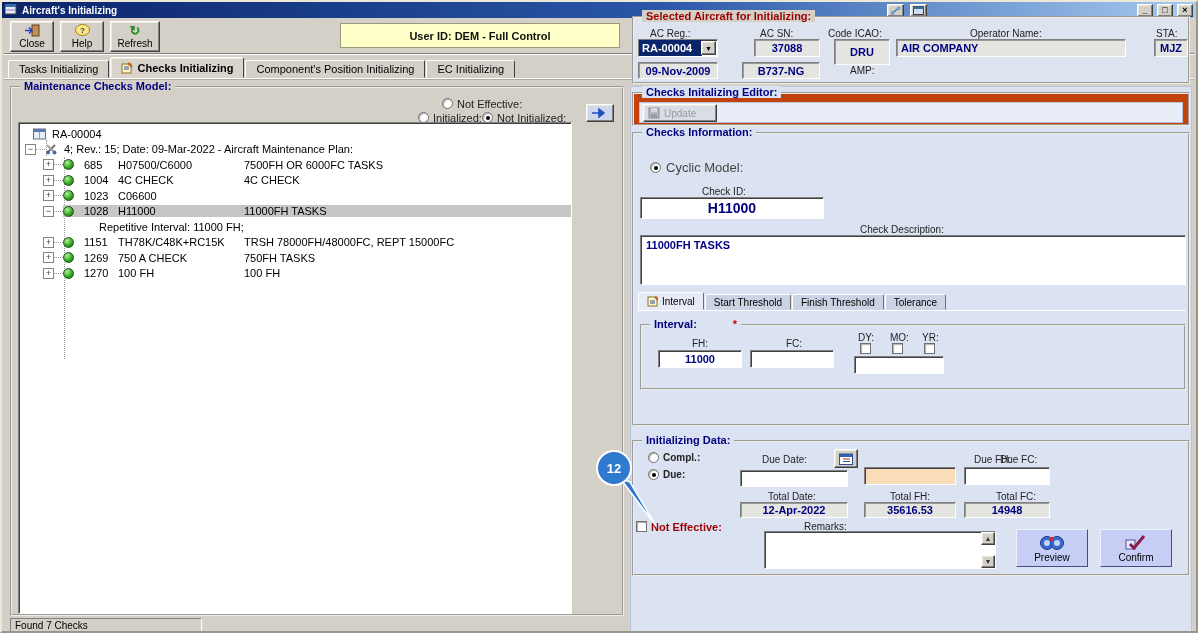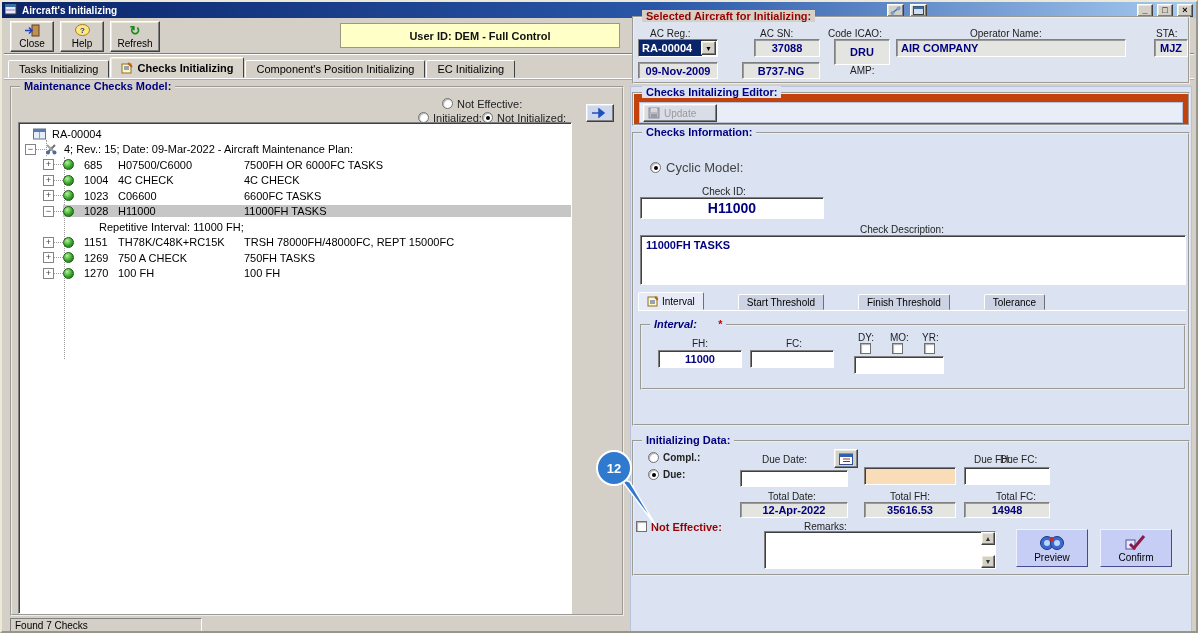--- a/index.html
+++ b/index.html
@@ -50,21 +50,21 @@
 
   .statusbox{position:absolute;left:8px;top:616px;width:192px;height:15px;background:#d4d0c8;border:1px solid;border-color:#808080 #fff #fff #808080;display:flex;align-items:center;padding-left:4px;font-size:10px;}
 
   
   .rightbase{position:absolute;left:628px;top:84px;width:562px;height:547px;background:#dbe3f2;border:1px solid #b8c2d8;}
   .combo-sel{background:#0a246a;color:#fff;font-weight:bold;padding:0 3px;font-size:11px;display:flex;align-items:center;height:100%;}
   .dropbtn{position:absolute;right:1px;top:1px;bottom:1px;width:15px;display:flex;align-items:center;justify-content:center;font-size:7px;cursor:pointer;}
   .radio{position:absolute;width:11px;height:11px;border-radius:50%;background:#fff;border:1px solid #707070;box-shadow:inset 1px 1px 1px #b0b0b0;}
   .radio.on::after{content:"";position:absolute;left:2.5px;top:2.5px;width:4px;height:4px;border-radius:50%;background:#000;}
   .chk{position:absolute;width:11px;height:11px;background:#fff;border:1px solid #707070;box-shadow:inset 1px 1px 1px #b0b0b0;}
-  .subtabs{position:absolute;left:636px;top:291px;width:548px;height:18px;display:flex;align-items:flex-end;border-bottom:1px solid #fff;gap:33px;}
+  .subtabs{position:absolute;left:636px;top:291px;width:548px;height:18px;display:flex;align-items:flex-end;border-bottom:1px solid #fff;}
   .stab{height:16px;padding:0 8px;background:#ccd3e4;border:1px solid;border-color:#fff #707070 transparent #fff;display:flex;align-items:center;gap:4px;font-size:10px;cursor:pointer;border-radius:2px 2px 0 0;margin-right:1px;}
   .stab.active{height:18px;background:#e6ebf7;font-weight:normal;z-index:2;}
   .bigbtn{position:absolute;width:72px;height:38px;background:#c6cef5;border:1px solid;border-color:#eef1ff #4a4a8a #4a4a8a #eef1ff;display:flex;flex-direction:column;align-items:center;justify-content:center;font-size:10px;cursor:pointer;gap:1px;color:#000;}
   .scrollstrip{position:absolute;display:flex;flex-direction:column;justify-content:space-between;}
   .sbtn{width:14px;height:13px;display:flex;align-items:center;justify-content:center;font-size:7px;cursor:pointer;color:#333;}
   .callout{position:absolute;left:584px;top:446px;width:78px;height:84px;z-index:50;pointer-events:none;}
 </style>
 </head>
 <body>
 
@@ -197,21 +197,20 @@
       <span class="tid">1004</span>
       <span class="tcode">4C CHECK</span>
       <span class="tdesc">4C CHECK</span>
     </div>
     <div class="trow" style="padding-left:24px;">
       <span class="expbox">+</span>
       <span class="dotlink"></span>
       <span class="sphere"></span>
       <span class="tid">1023</span>
       <span class="tcode">C06600</span>
-      <span class="tdesc">6600FC TASKS</span>
     </div>
     <div class="trow" style="padding-left:24px;">
       <span class="expbox">−</span>
       <span class="dotlink"></span>
       <span class="selrow" style="display:flex;align-items:center;flex:1;">
         <span class="sphere"></span>
         <span class="tid">1028</span>
         <span class="tcode">H11000</span>
         <span class="tdesc">11000FH TASKS</span>
       </span>
@@ -315,21 +314,21 @@
       </div>
     <div class="stab">
         <span>Finish Threshold</span>
       </div>
     <div class="stab">
         <span>Tolerance</span>
       </div>
   </div>
 
   <div class="groupbox" style="left:638px;top:322px;width:546px;height:66px;background:#dbe3f2;">
-    <span class="gtitle blue" style="display:flex;gap:21px;font-style:italic;">
+    <span class="gtitle blue" style="display:flex;gap:36px;">
       <span>Interval:</span>
         <span style="color:#c00000;">*</span>
     </span>
   </div>
   <span class="lbl" style="left:690px;top:336px;">FH:</span>
   <div class="sunk val abs" style="left:656px;top:348px;width:84px;height:18px;">11000</div>
   <span class="lbl" style="left:784px;top:336px;">FC:</span>
   <div class="sunk val abs" style="left:748px;top:348px;width:84px;height:18px;"></div>
   <span class="lbl" style="left:856px;top:330px;">DY:</span>
   <span class="lbl" style="left:888px;top:330px;">MO:</span>

